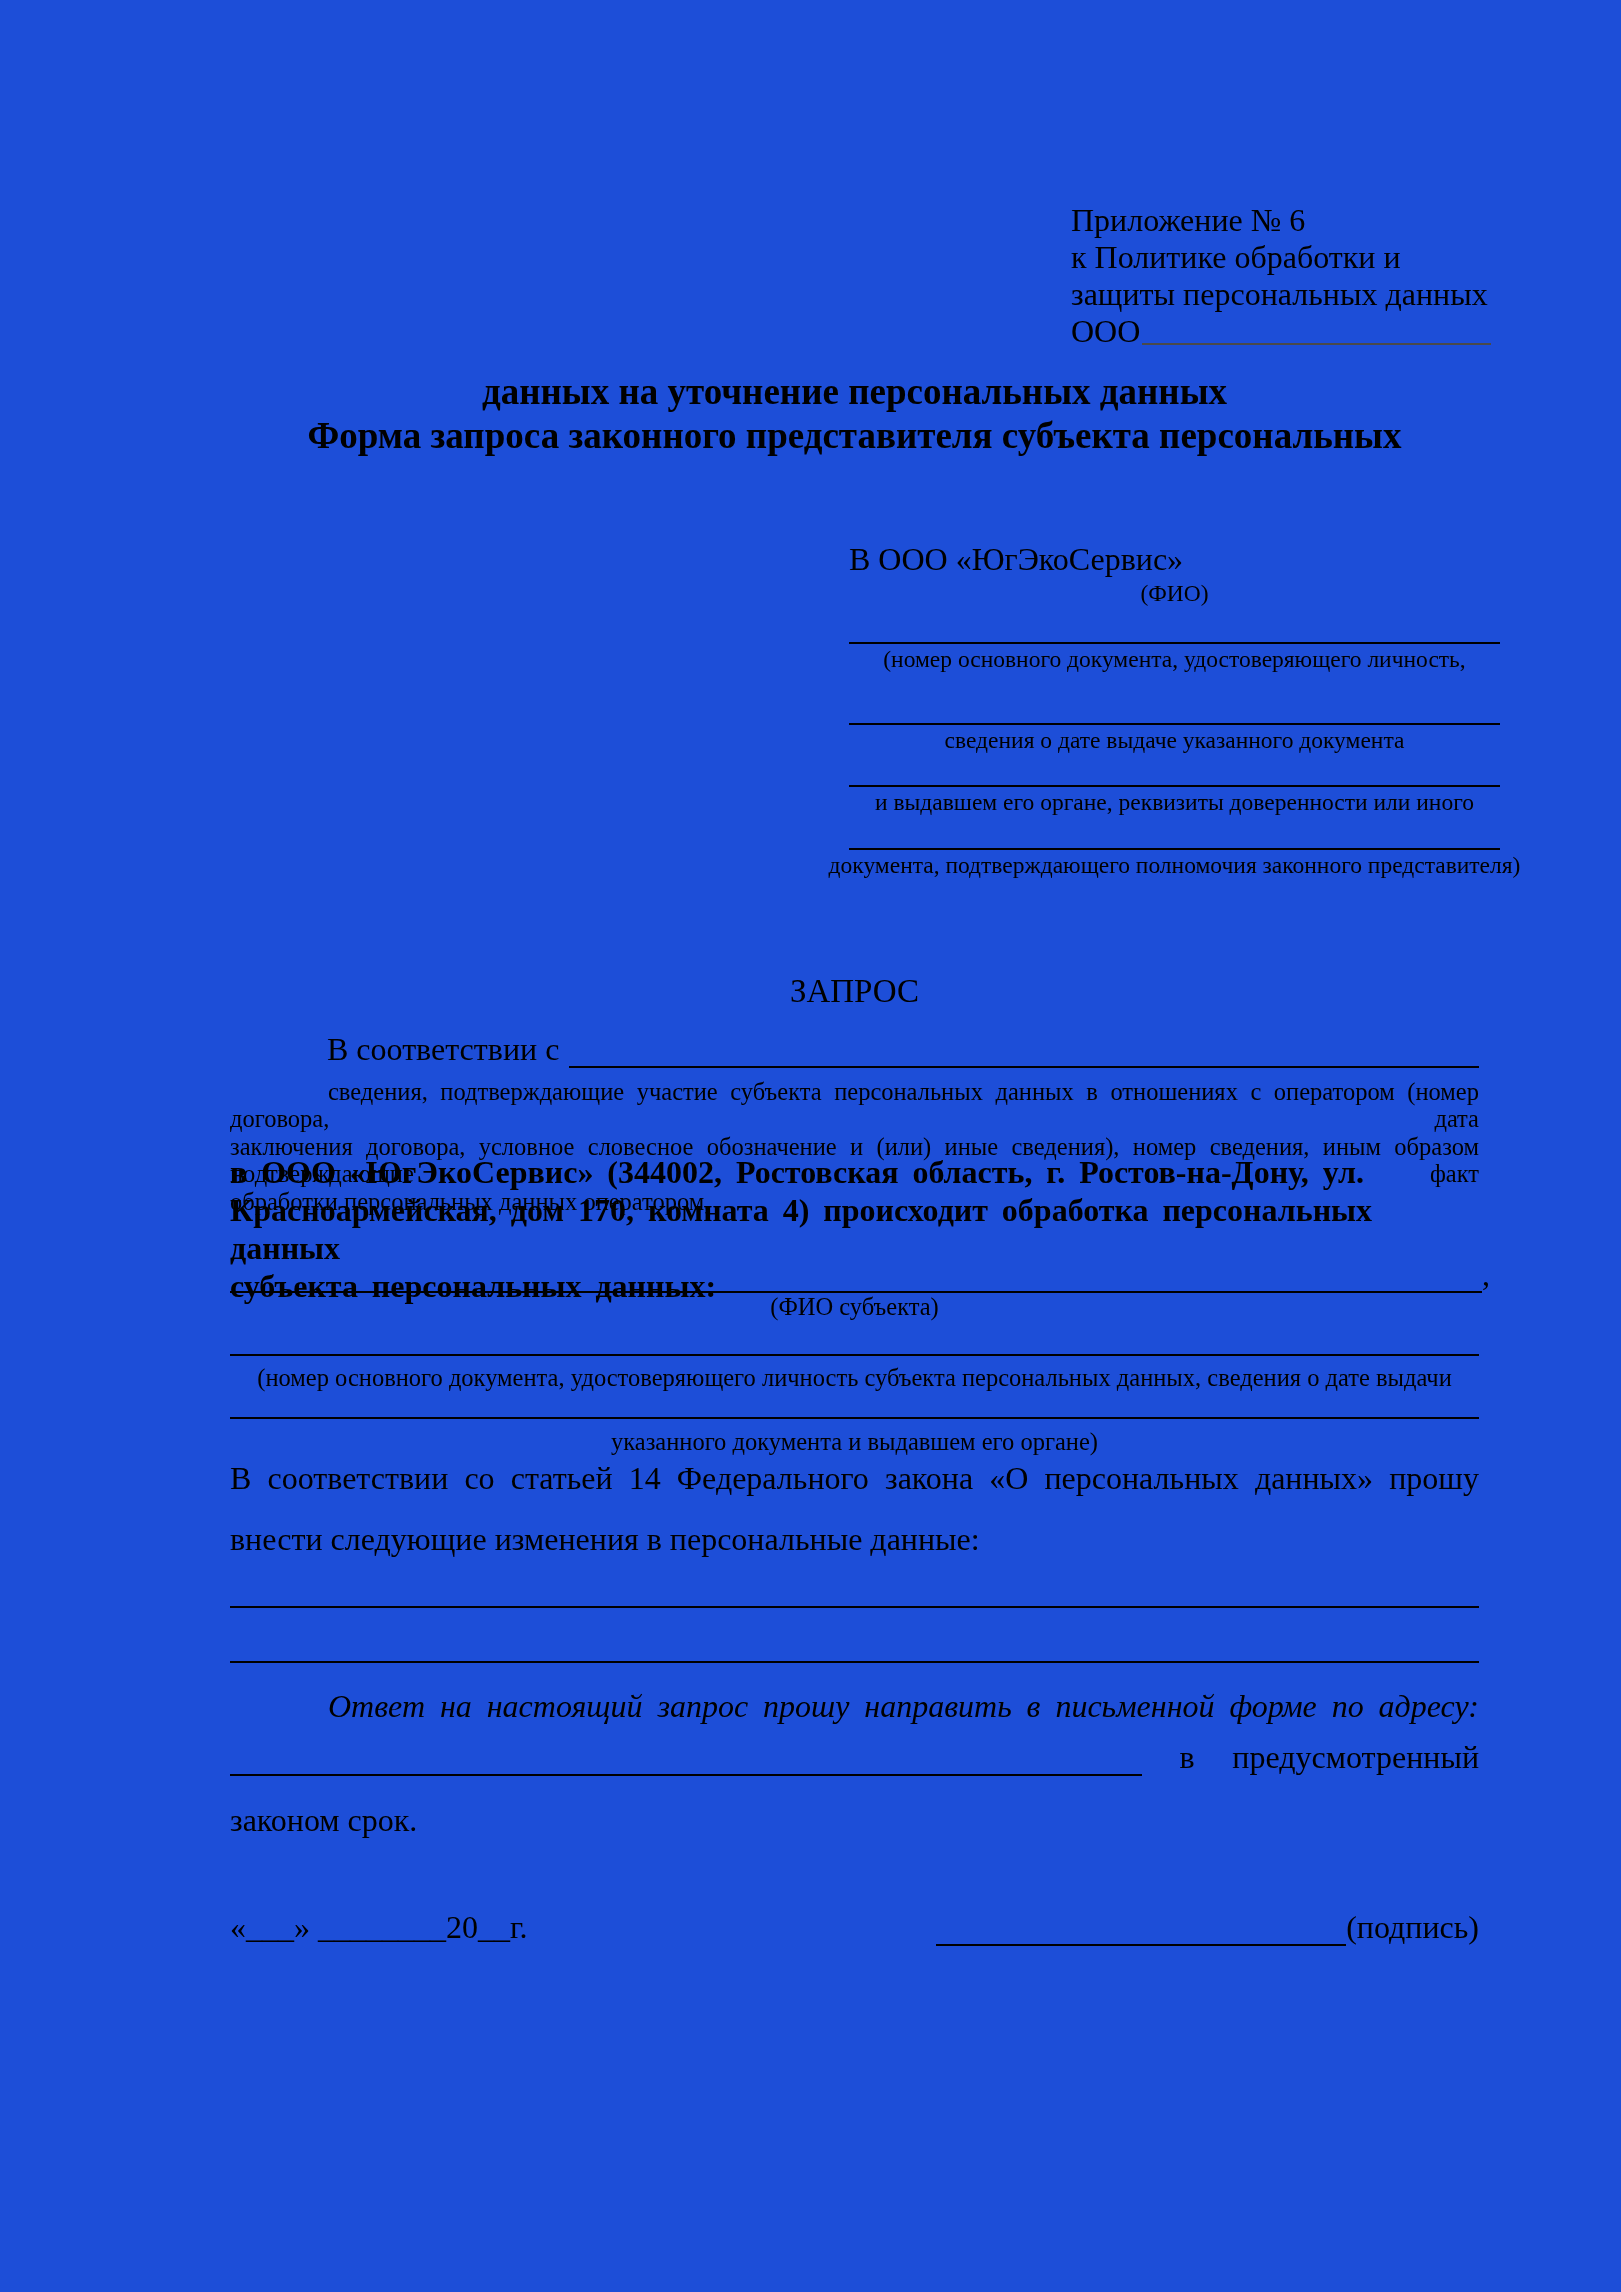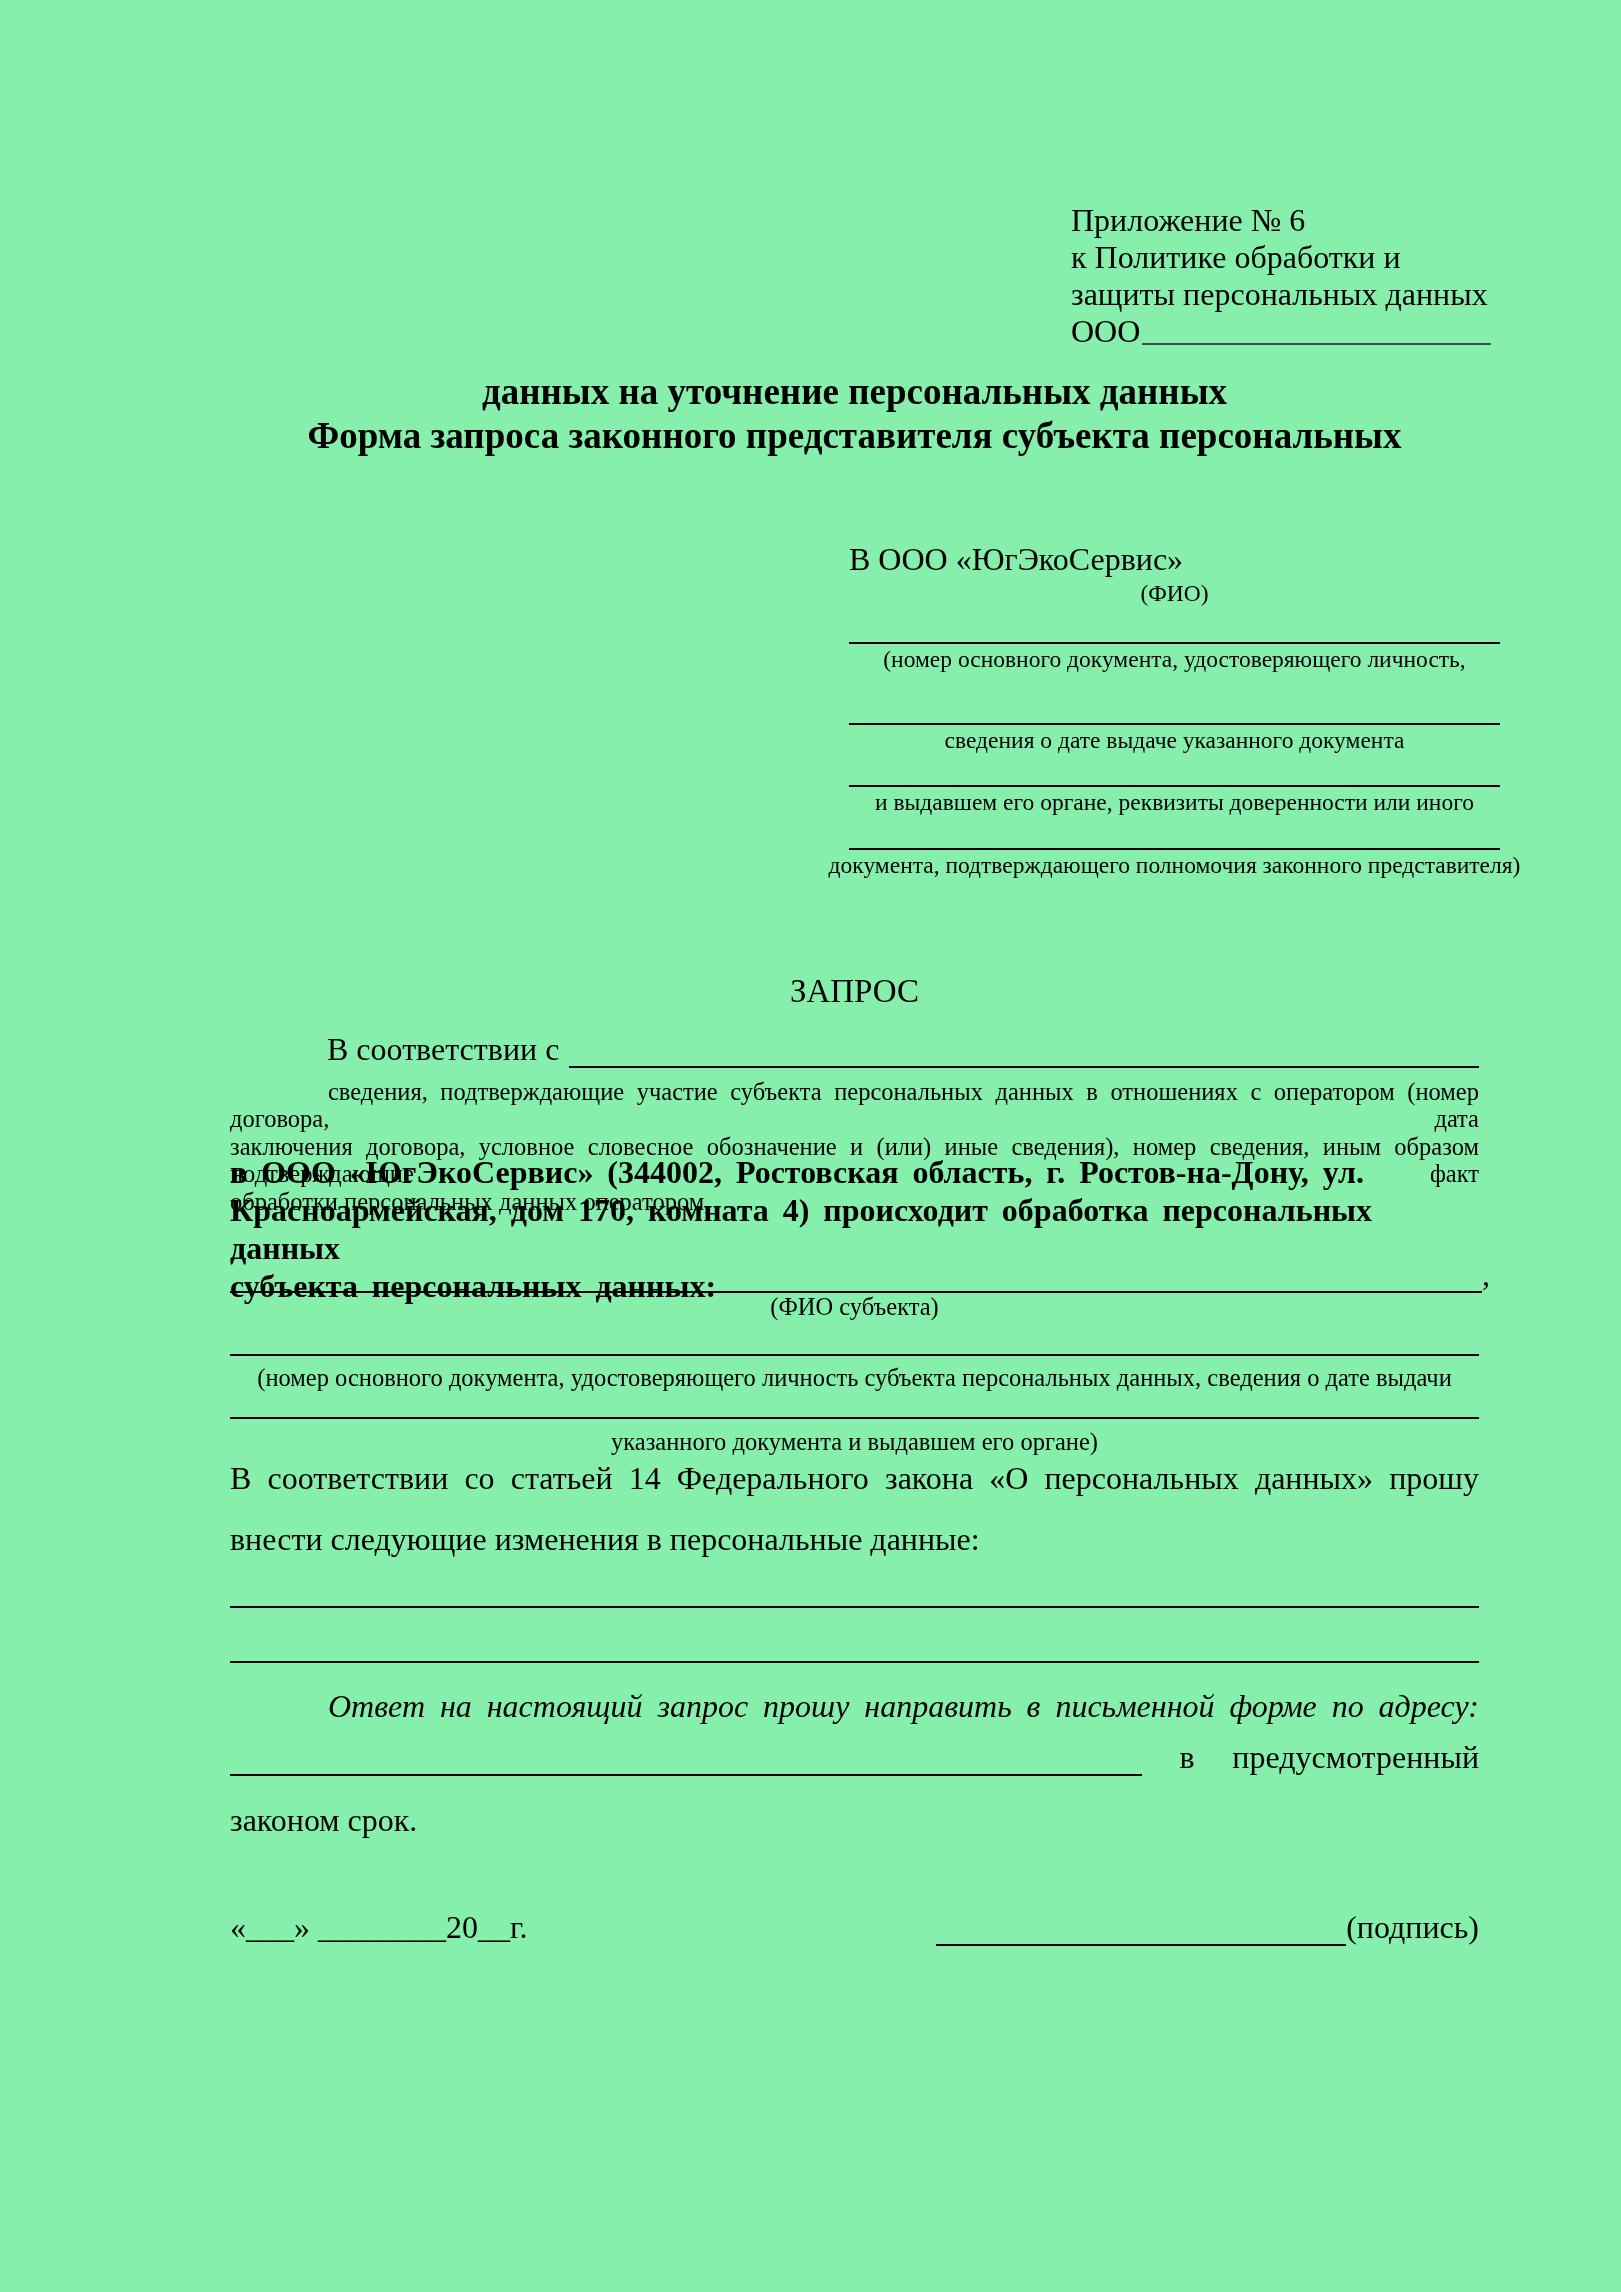--- a/index.html
+++ b/index.html
@@ -1,19 +1,19 @@
 <!DOCTYPE html>
 <html lang="ru"><head>
 <meta charset="utf-8">
 <style>
   html,body{margin:0;padding:0;background:#ffffff;}
   #page{
     position:relative;
     width:1621px;height:2293px;
-    background:#86efac;
+    background:#1d4ed8;
     color:#000000;
     font-family:"Liberation Serif","DejaVu Serif",serif;
     overflow:hidden;
   }
   .abs{position:absolute;}
 
   
   .appendix{left:1071px;top:202px;width:420px;font-size:32px;line-height:37px;}
   .ooo-row{display:flex;align-items:flex-end;}
   .ooo-line{flex:1;border-bottom:2px solid #4a4a4a;margin-bottom:4.9px;margin-left:2px;}

